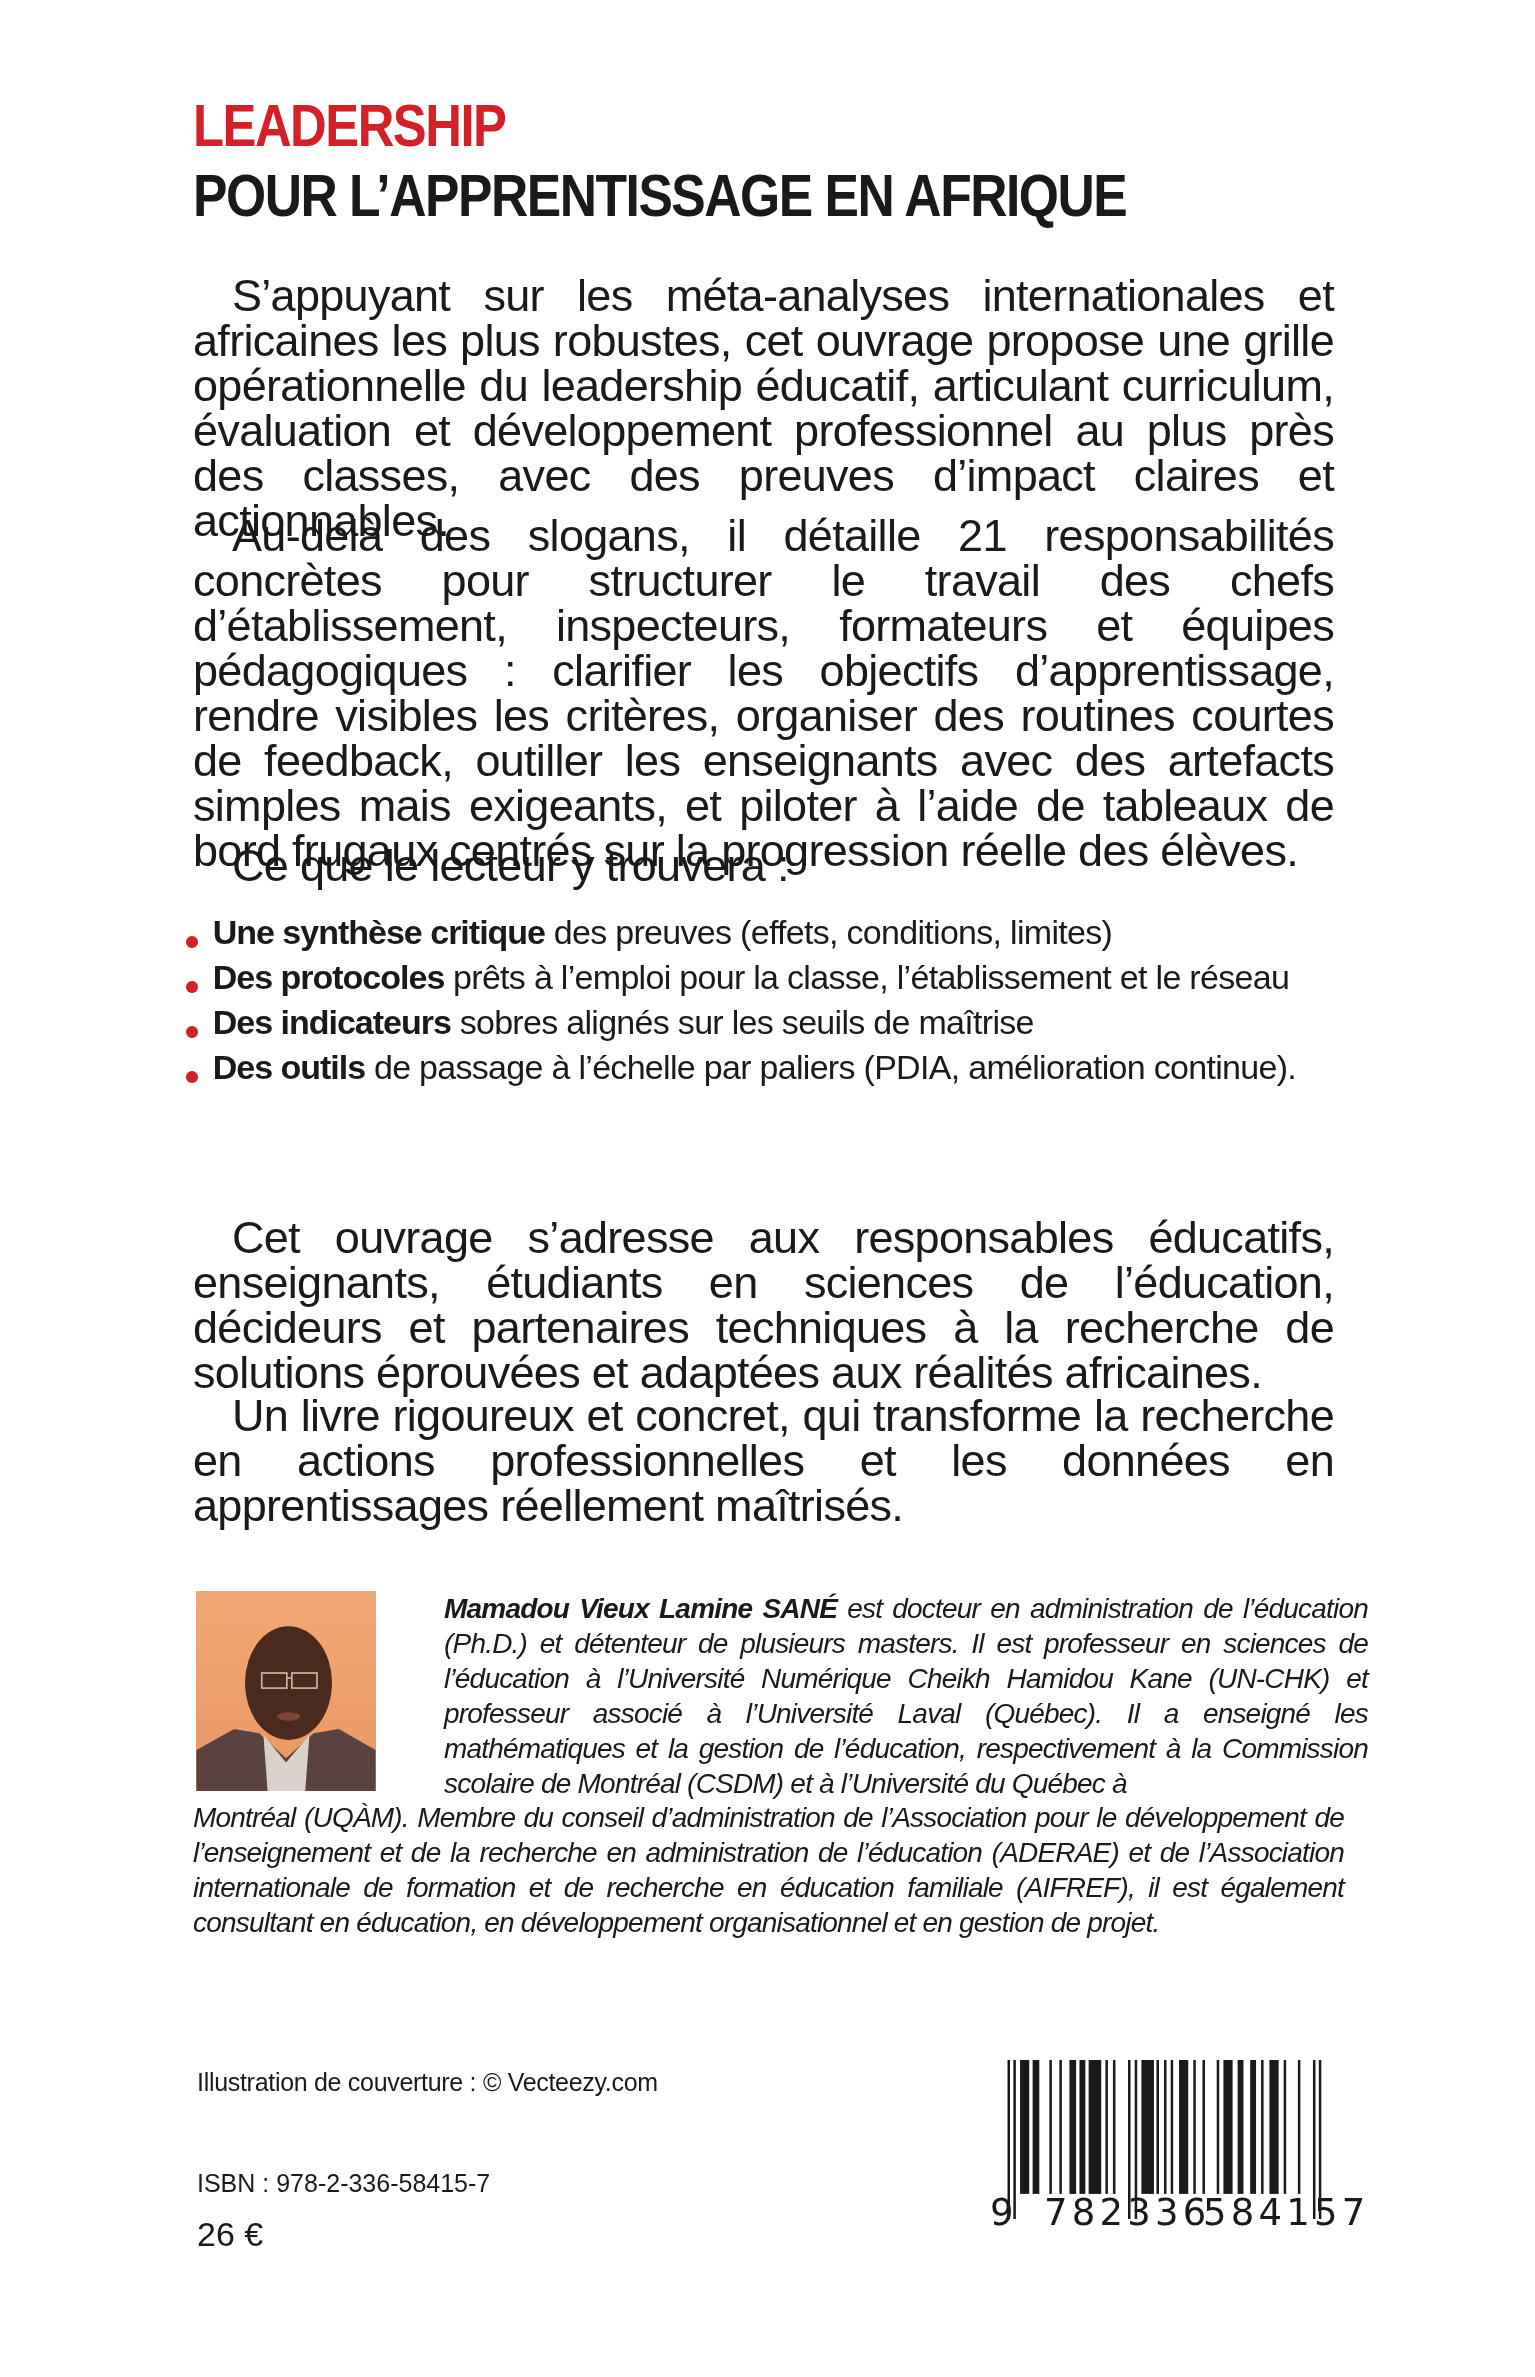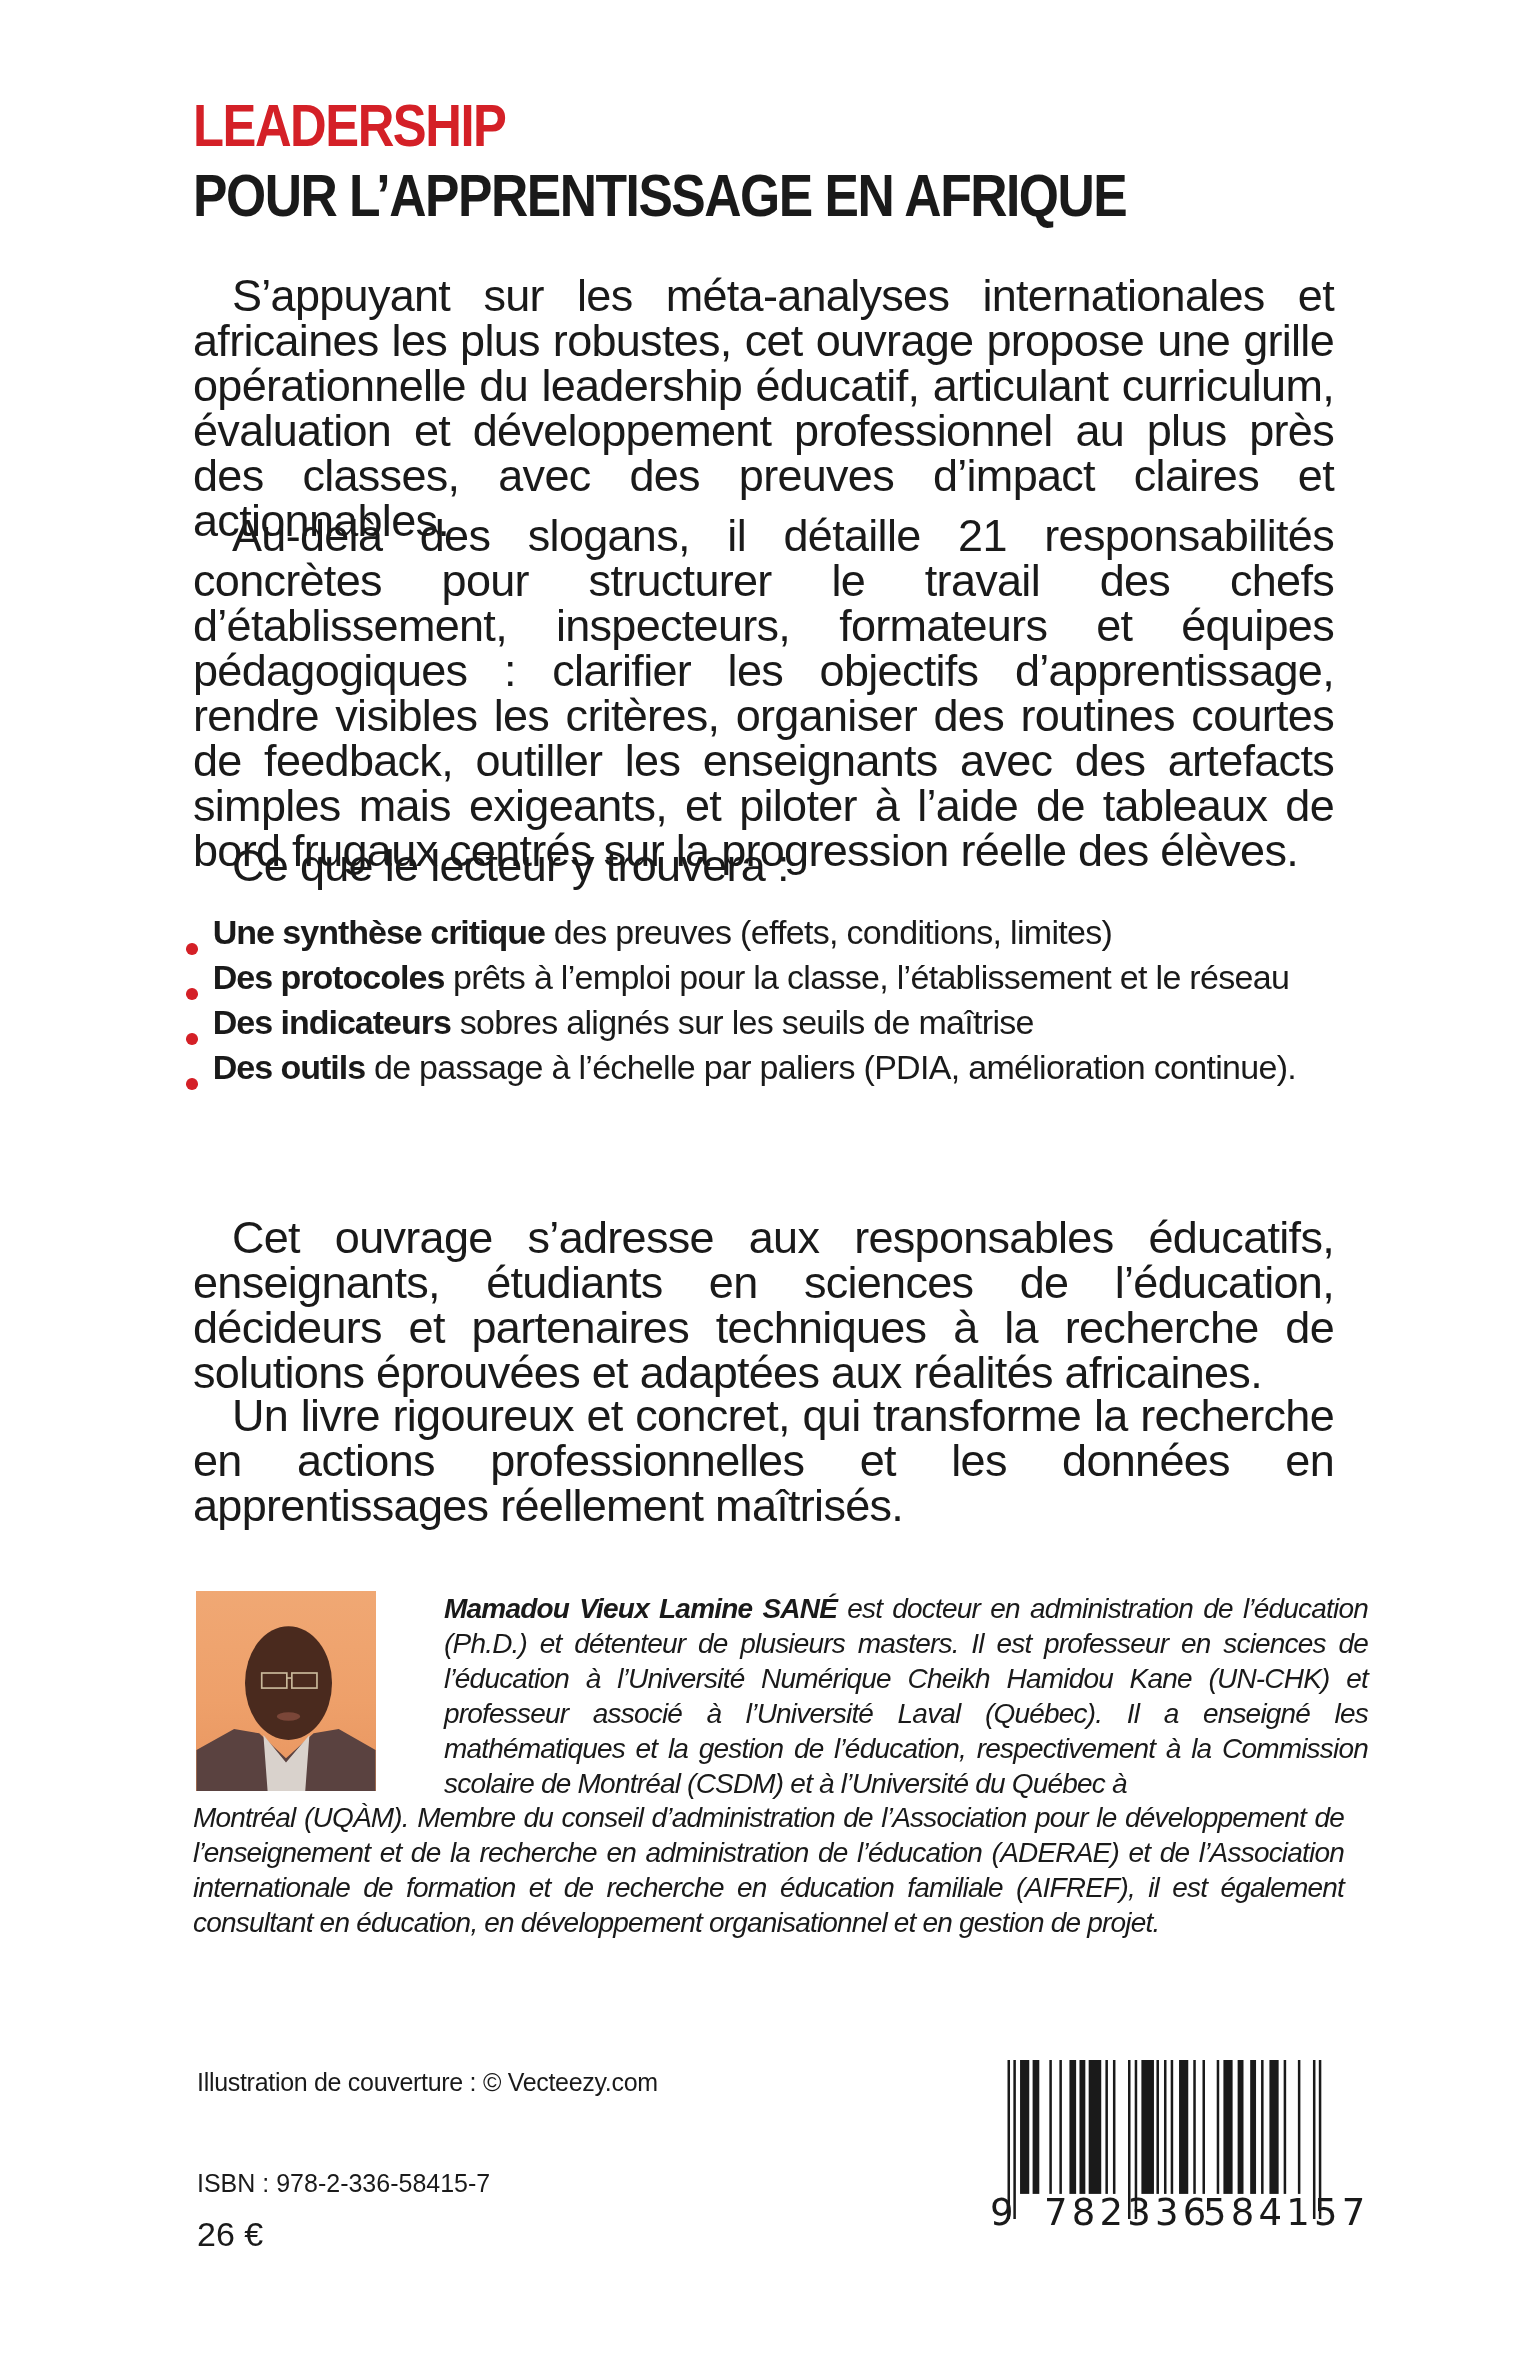--- a/index.html
+++ b/index.html
@@ -25,21 +25,21 @@
       font-family: "Liberation Sans", sans-serif; font-size: 45px; line-height: 45px;
       color: #1a1a1a; text-align: justify; letter-spacing: -0.7px;
     }
     .para { margin: 0; text-indent: 39px; }
     .p1 { top: 273px; }
     .p2 { top: 513px; }
     .lead { top: 843px; left: 232px; text-align: left; }
     .bullets { position: absolute; left: 186px; top: 910px; width: 1158px;
       font-family: "Liberation Sans", sans-serif; font-size: 34px; line-height: 45px;
       letter-spacing: -0.7px; color: #1a1a1a; }
-    .bullet { display: flex; align-items: flex-end; }
+    .bullet { display: flex; align-items: center; }
     .bullet .dot { width: 11.7px; height: 11.7px; border-radius: 50%; background: #d42027;
       margin-top: 18.5px; margin-right: 15px; flex: 0 0 11.7px; }
     .bullet .txt { flex: 1; }
     .bullet b { font-weight: 700; letter-spacing: -1px; }
     .p3 { top: 1215px; }
     .p4 { top: 1393px; }
     .author-block { position: absolute; left: 193px; top: 1591px; width: 1151px; }
     .photo {
       position: absolute; left: 2.5px; top: 0px; width: 180px; height: 200px;
       background: linear-gradient(180deg, #f0a874 0%, #eea06a 55%, #e8955f 100%);

